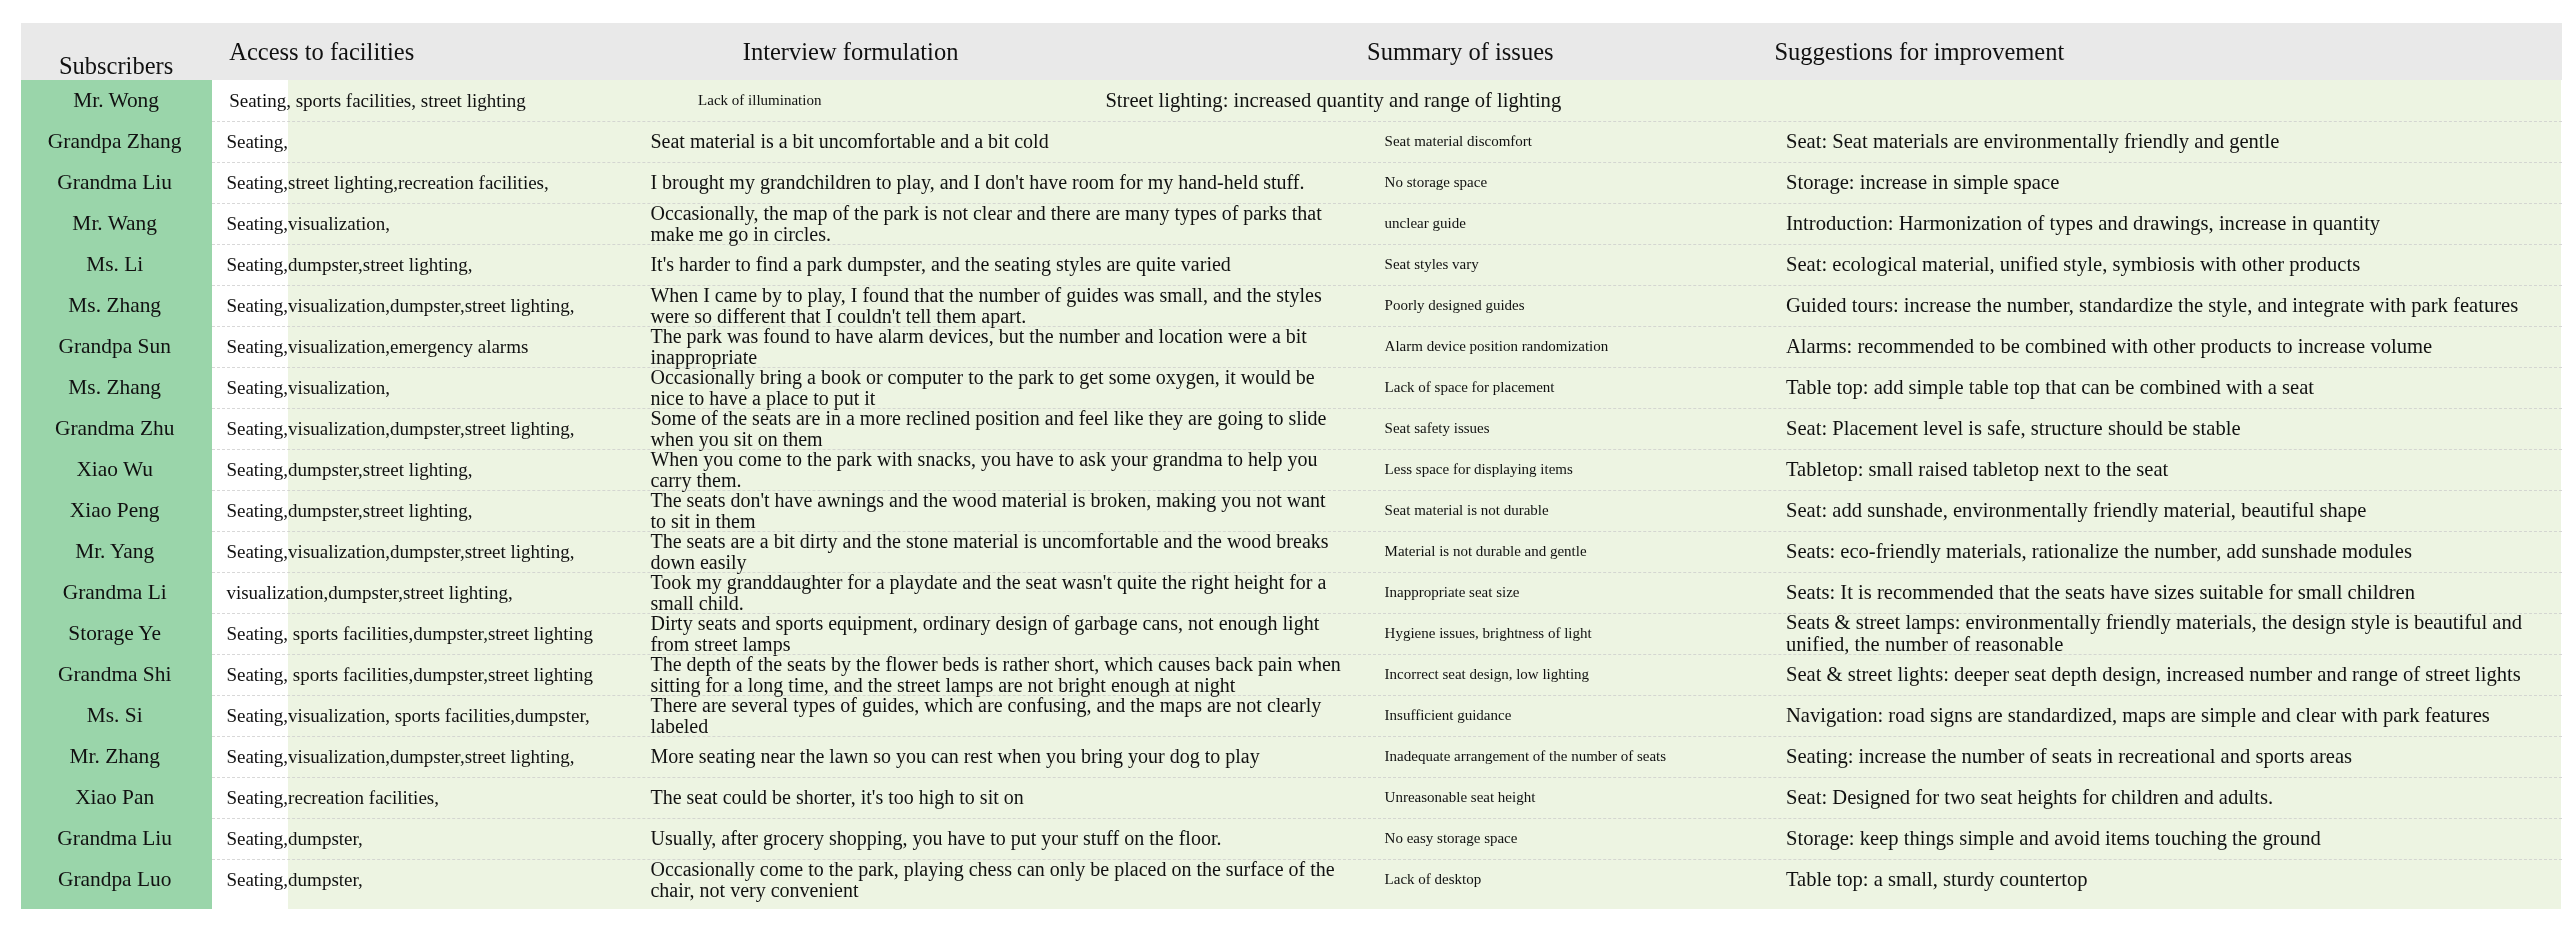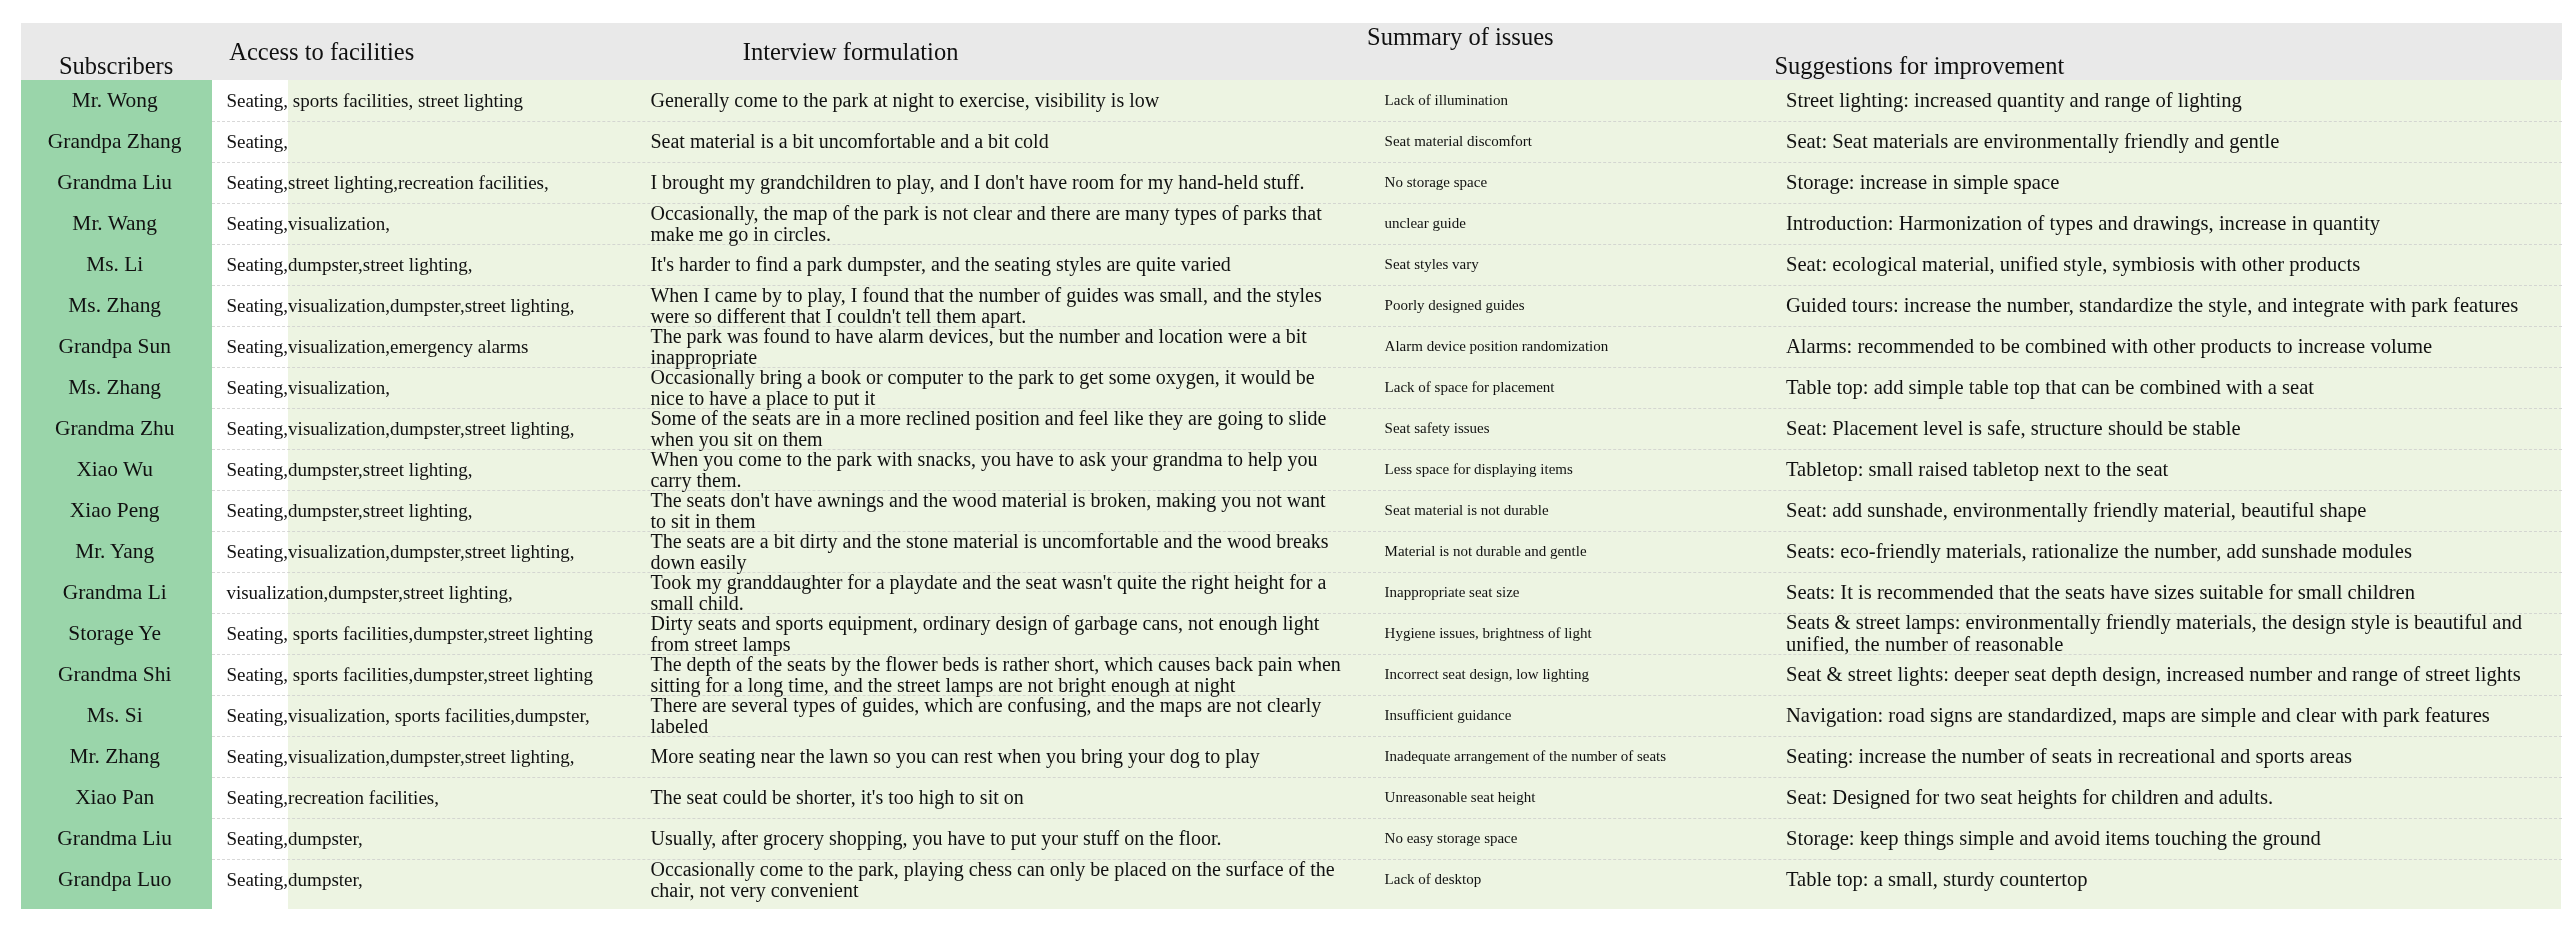--- a/index.html
+++ b/index.html
@@ -29,22 +29,22 @@
   .c-acc{width:448px;padding-left:17.6px;font-size:19px;}
   .c-int{width:706px;font-size:20px;line-height:1.05;}
   .c-int .txt{max-width:692px;}
   .c-sum{width:405px;padding-left:1.5px;font-size:15px;margin-left:37px;}
   .c-sug{width:791px;padding-left:3.8px;font-size:20.6px;line-height:1.05;}
   
   .h-sub{width:191px;display:flex;align-items:flex-end;justify-content:center;}
   .h-acc{width:448px;display:flex;align-items:center;padding-left:17.6px;box-sizing:border-box;}
   .h-int{width:706px;display:flex;align-items:center;}
   .h-int .ctr{width:382px;text-align:center;}
-  .h-sum{width:405px;display:flex;padding-left:1.5px;box-sizing:border-box;}
-  .h-sug{width:791px;display:flex;align-items:flex-end;padding-left:3.8px;box-sizing:border-box;}
+  .h-sum{width:405px;display:flex;align-items:center;padding-left:1.5px;box-sizing:border-box;}
+  .h-sug{width:791px;display:flex;align-items:center;padding-left:3.8px;box-sizing:border-box;}
 </style>
 </head>
 <body style="background: rgb(255, 255, 255); color: rgb(17, 17, 17);">
 
 <div class="table-wrap">
 
   <div class="layer hdr-bg"></div>
   <div class="layer body-panel"></div>
   <div class="layer sub-col-bg"></div>
 
@@ -63,23 +63,20 @@
     </div>
     <div class="h-sug">
       <span>Suggestions for improvement</span>
     </div>
   </div>
 
   <div class="rows">
     <div class="row">
       <div class="cell c-sub">Mr. Wong</div>
       <div class="cell c-acc">Seating, sports facilities, street lighting</div>
-      <div class="cell c-int">
-        <div class="txt">Generally come to the park at night to exercise, visibility is low</div>
-      </div>
       <div class="cell c-sum">Lack of illumination</div>
       <div class="cell c-sug">
         <div class="txt">Street lighting: increased quantity and range of lighting</div>
       </div>
     </div>
 
     <div class="row">
       <div class="cell c-sub">Grandpa Zhang</div>
       <div class="cell c-acc">Seating,</div>
       <div class="cell c-int">

